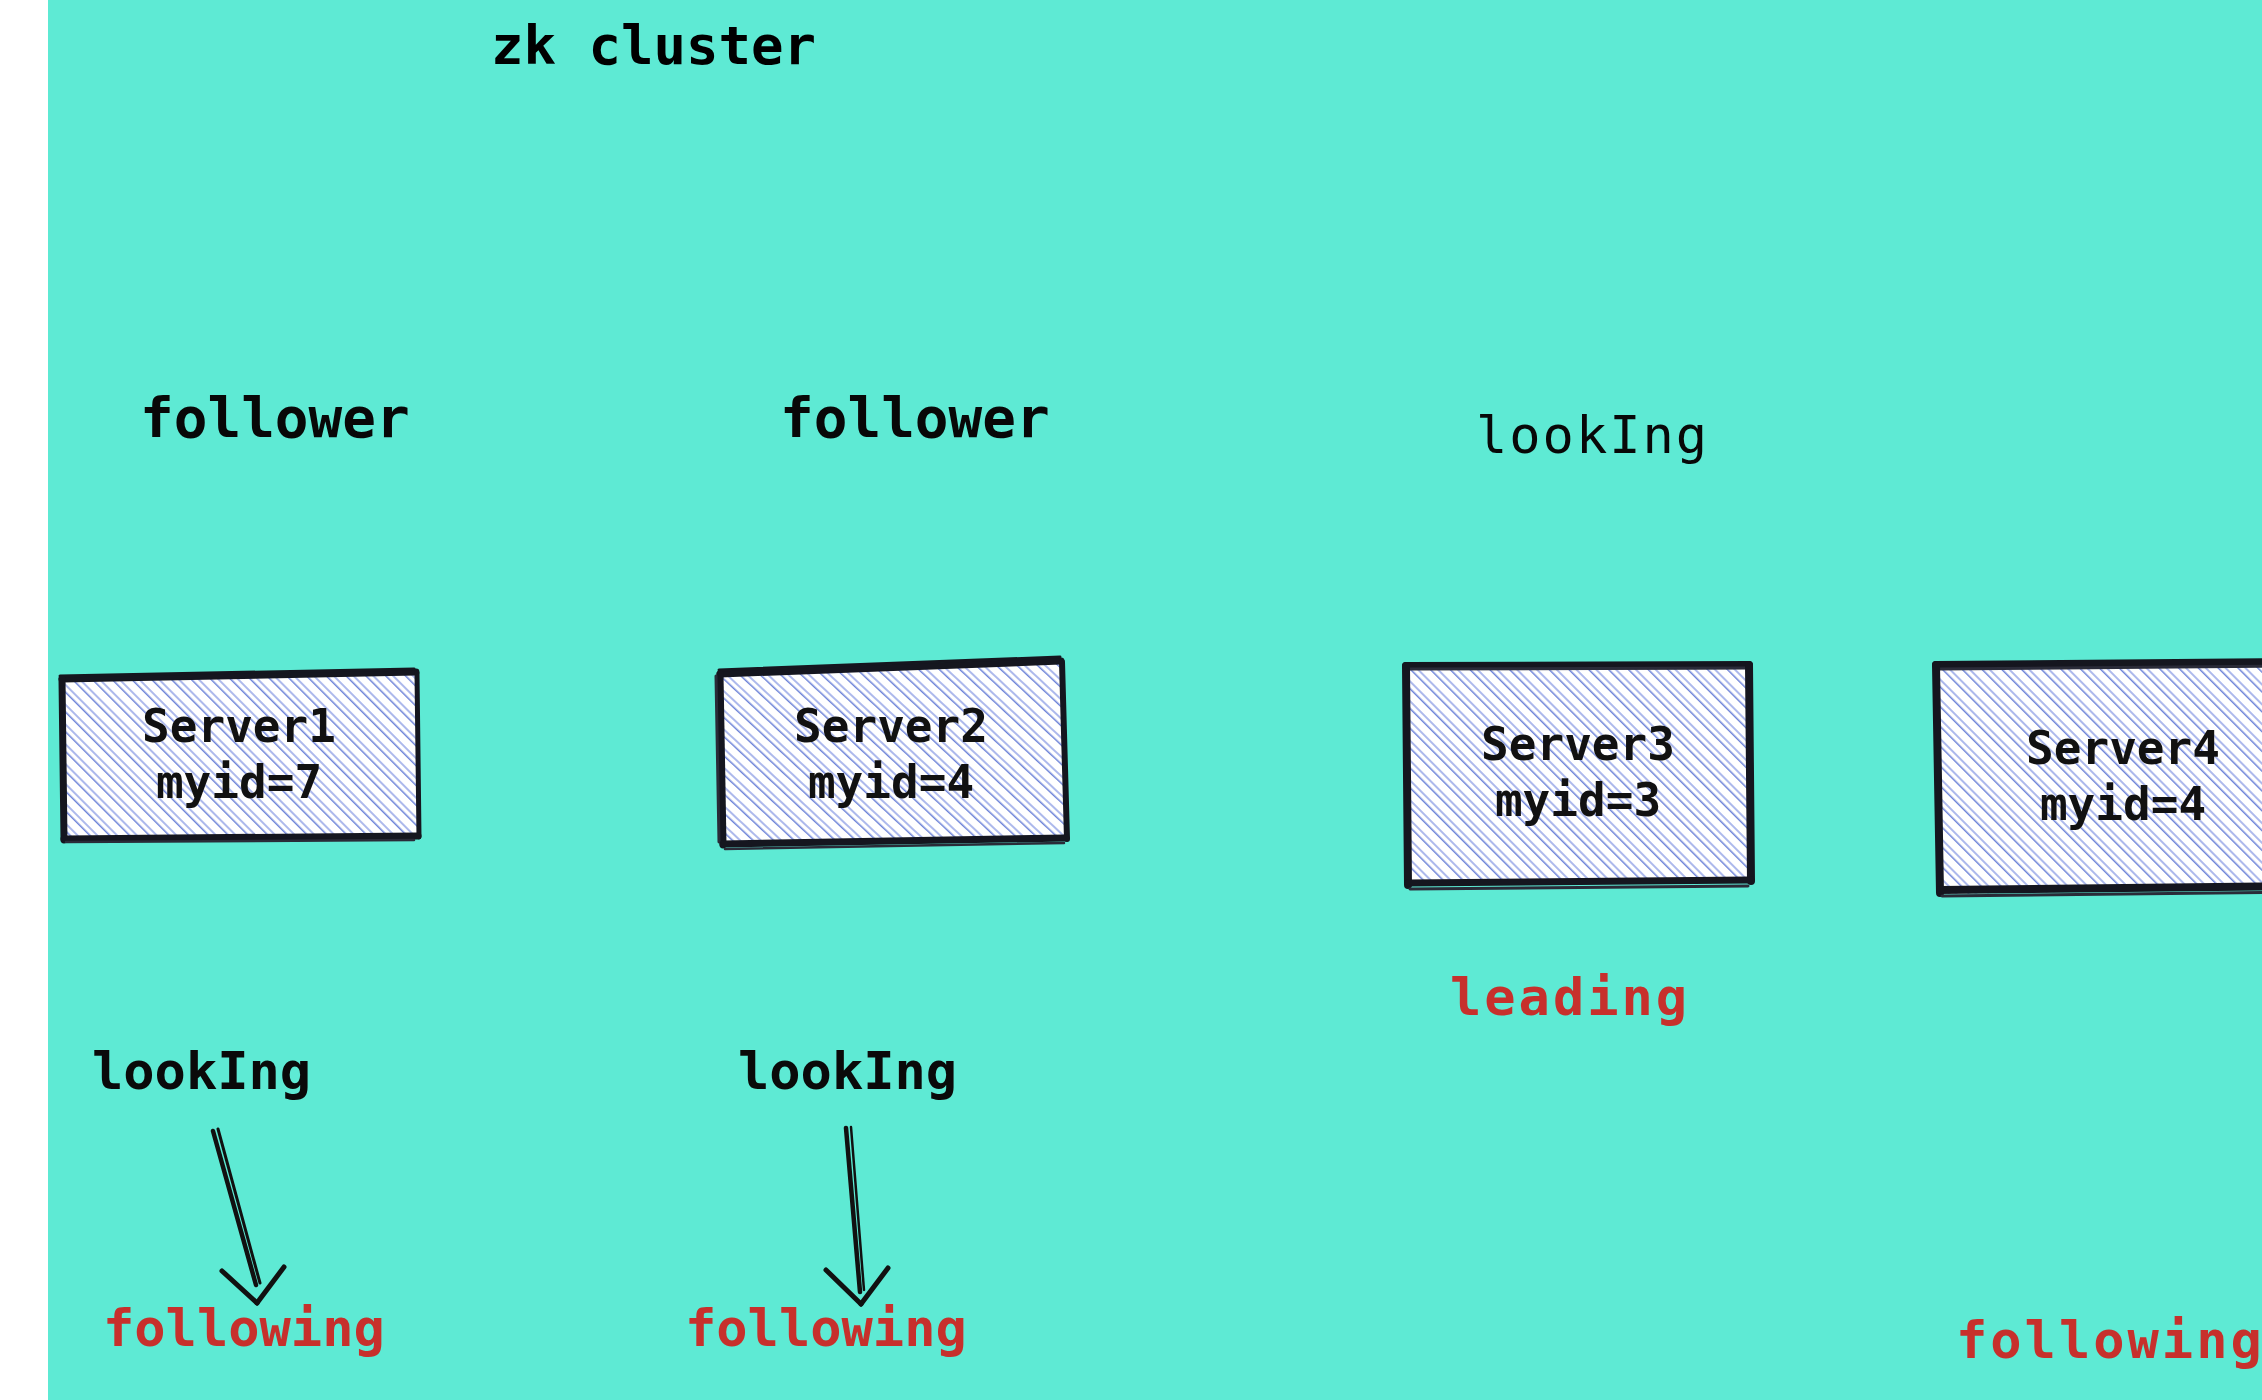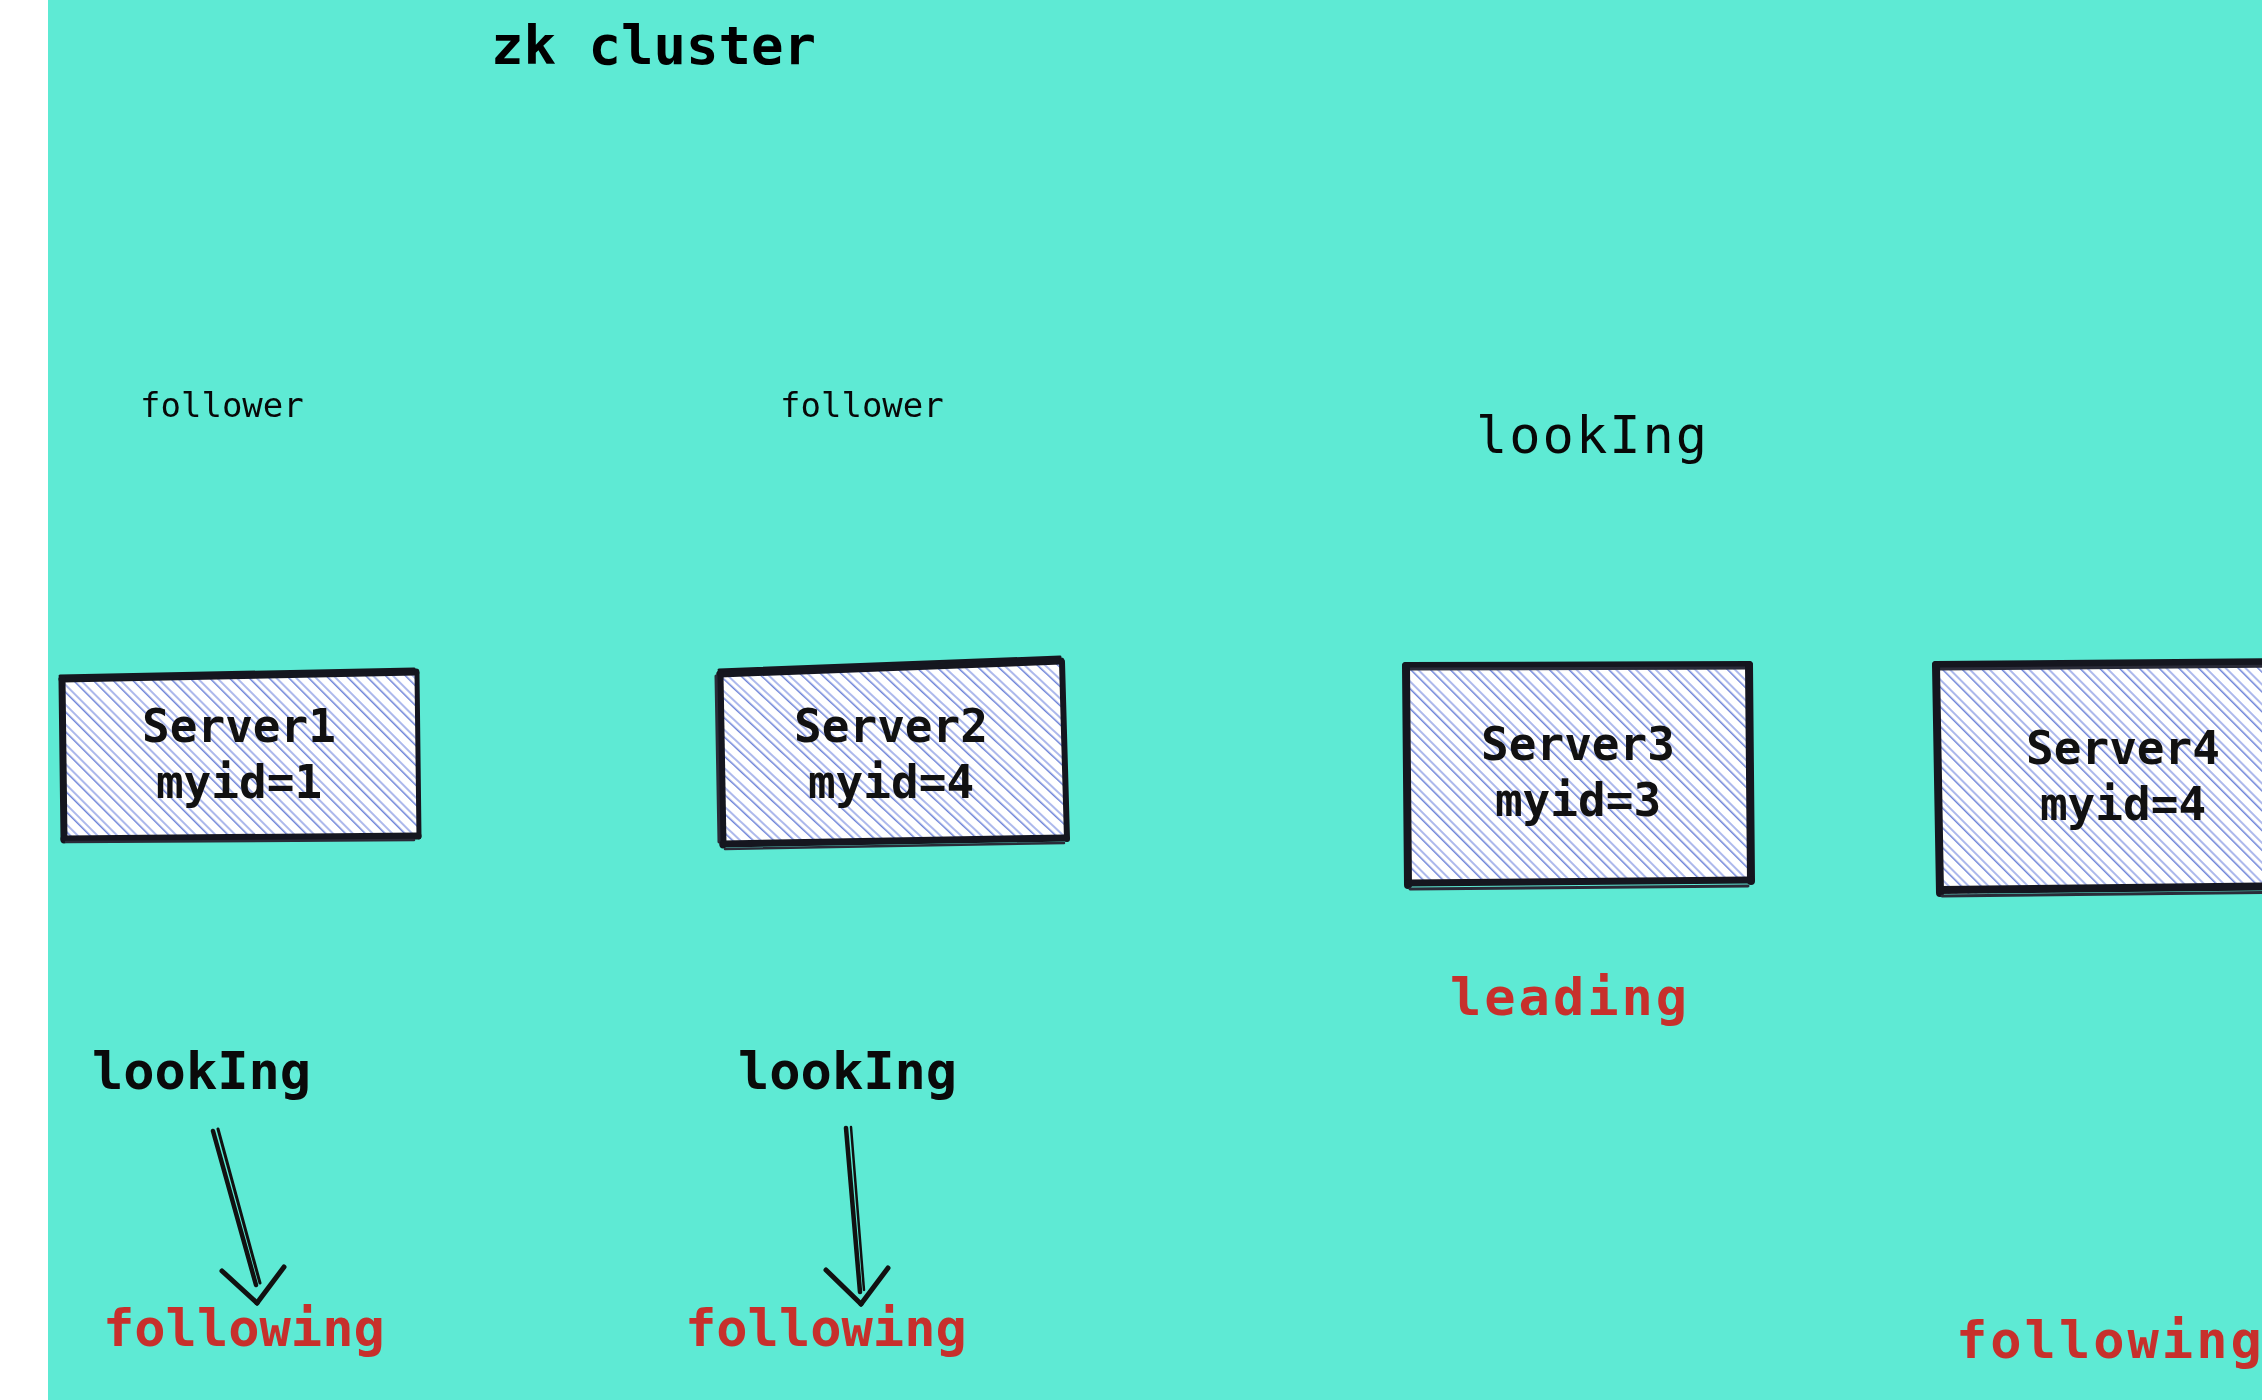--- a/index.html
+++ b/index.html
@@ -24,22 +24,22 @@
     color: #0a0a0a;
     font-family: "DejaVu Sans Mono", "Liberation Mono", monospace;
     letter-spacing: 0px;
   }
   .title {
     font-size: 54px;
     font-weight: 600;
     color: #000000;
   }
   .role {
-    font-size: 34px;
-    font-weight: 400;
+    font-size: 56px;
+    font-weight: 700;
     color: #080808;
   }
   .role-wide {
     font-size: 52px;
     font-weight: 500;
     color: #080808;
     letter-spacing: 2px;
   }
   .state-dark {
     font-size: 52px;
@@ -124,21 +124,21 @@
   <div class="node" style="left:10px; top:666px; width:362px; height:176px;">
     <svg width="362" height="176" viewBox="0 0 362 176">
       <path d="M3,12 L357,5 L360,172 L5,174 Z" fill="url(#hatch)"></path>
       <path d="M4,13 L358,6" stroke="#15161f" stroke-width="7" fill="none" stroke-linecap="round"></path>
       <path d="M2,10 L356,3" stroke="#15161f" stroke-width="3" fill="none" stroke-linecap="round"></path>
       <path d="M4,13 L6,174" stroke="#15161f" stroke-width="7" fill="none" stroke-linecap="round"></path>
       <path d="M359,7 L361,171" stroke="#15161f" stroke-width="5" fill="none" stroke-linecap="round"></path>
       <path d="M6,173 L360,170" stroke="#15161f" stroke-width="7" fill="none" stroke-linecap="round"></path>
       <path d="M8,176 L356,174" stroke="#2a2b38" stroke-width="2.5" fill="none" stroke-linecap="round"></path>
     </svg>
-    <div class="node-label"><span>Server1</span><span>myid=1</span></div>
+    <div class="node-label"><span>Server1</span><span>myid=7</span></div>
   </div>
 
   <div class="node" style="left:664px; top:650px; width:358px; height:200px;">
     <svg width="358" height="200" viewBox="0 0 358 200">
       <path d="M8,24 L348,10 L354,190 L10,196 Z" fill="url(#hatch2)"></path>
       <path d="M8,24 L349,11" stroke="#15161f" stroke-width="7" fill="none" stroke-linecap="round"></path>
       <path d="M7,20 L348,7" stroke="#15161f" stroke-width="3" fill="none" stroke-linecap="round"></path>
       <path d="M8,24 L11,195" stroke="#15161f" stroke-width="7" fill="none" stroke-linecap="round"></path>
       <path d="M4,26 L7,192" stroke="#2a2b38" stroke-width="3" fill="none" stroke-linecap="round"></path>
       <path d="M350,12 L355,189" stroke="#15161f" stroke-width="6" fill="none" stroke-linecap="round"></path>

